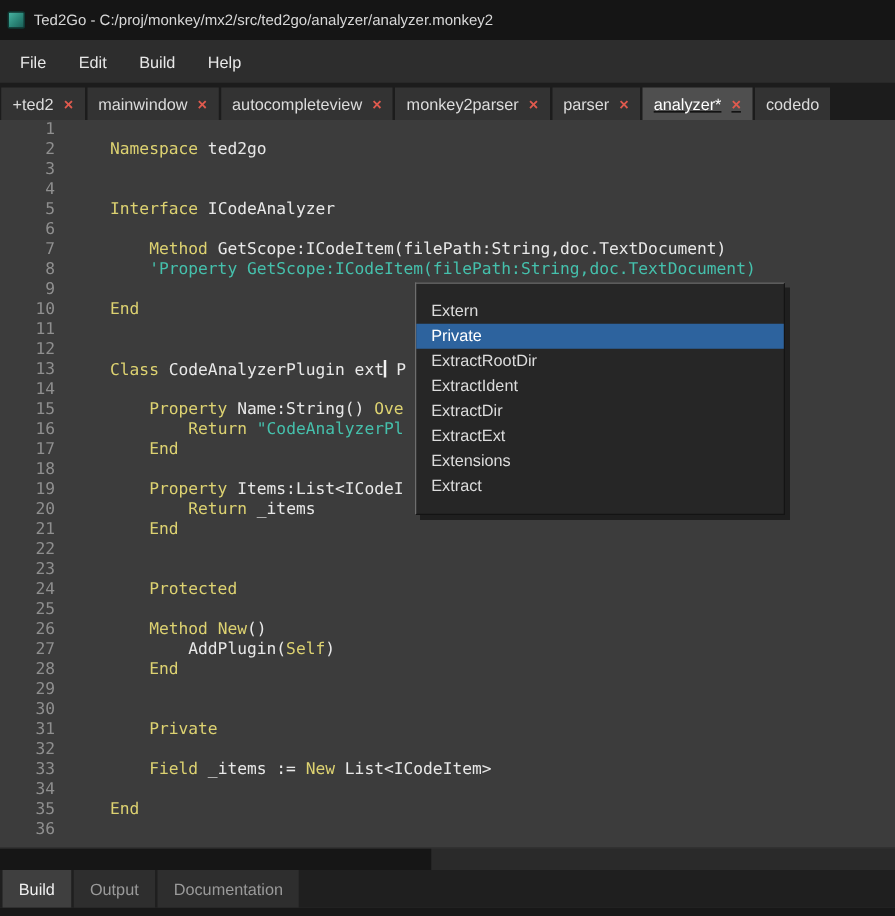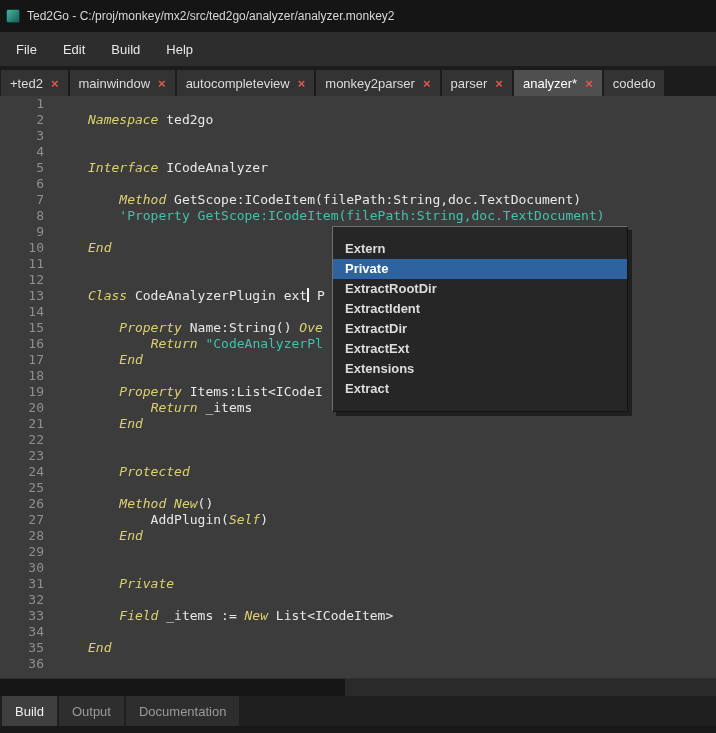--- a/index.html
+++ b/index.html
@@ -19,45 +19,45 @@
               border: 1px solid #0e3b36; }
   .titlebar-title { color: #d8d8d8; font-size: 12px; white-space: nowrap; }
 
   
   .menubar { height: 34px; background: #2d2d2d; display: flex; align-items: center; padding: 0 3px; }
   .menu-item { color: #e8e8e8; font-size: 13px; padding: 6px 13px; cursor: default; }
 
   
   .tabbar { height: 30px; background: #1c1c1c; display: flex; align-items: flex-end; gap: 2px; padding-left: 1px; overflow: hidden; }
   .tab { height: 26px; background: #333333; display: flex; align-items: center; padding: 0 9px; gap: 8px; flex: none; cursor: default; }
-  .tab.active { background: #4f4f4f; }
+  .tab.active { background: #4f4f4f; text-decoration: underline; }
   .tab-label { color: #dcdcdc; font-size: 13px; white-space: nowrap; }
   .tab.active .tab-label { color: #ffffff; }
   .tab-close { color: #e05a4e; font-size: 13px; font-weight: bold; line-height: 1; }
 
   
   .editor { height: 582px; display: flex; background: #3c3c3c; overflow: hidden;
             font-family: "DejaVu Sans Mono", monospace; font-size: 13px; line-height: 16px; }
   .gutter { width: 50px; flex: none; text-align: right; padding-right: 6px; color: #8f8f8f; }
   .code { flex: 1; padding-left: 38px; overflow: hidden; }
   .line-num { height: 16px; }
   .code-line { height: 16px; white-space: pre; }
-  .kw { color: #ddd271; font-style: italic; }
+  .kw { color: #ddd271; }
   .id { color: #e8e8e8; }
   .cm { color: #45c0ac; }
   .st { color: #45c0ac; }
   .cursor { display: inline-block; width: 2px; height: 14px; background: #f2f2f2; vertical-align: -2px; }
 
   
   .autocomplete { position: absolute; left: 332px; top: 226px; width: 296px; z-index: 5;
                   background: #262626; padding: 12px 0;
                   border: 1px solid; border-color: #6e6e6e #141414 #141414 #6e6e6e;
                   box-shadow: 4px 4px 0 rgba(8,8,8,0.55);
                   font-family: "Liberation Sans", sans-serif; }
-  .ac-item { height: 20px; line-height: 20px; padding: 0 12px; color: #dcdcdc; font-size: 13px; white-space: nowrap; cursor: default; font-weight: bold; }
+  .ac-item { height: 20px; line-height: 20px; padding: 0 12px; color: #dcdcdc; font-size: 13px; white-space: nowrap; cursor: default; }
   .ac-item.selected { background: #2d639e; color: #ffffff; }
 
   
   .hscroll { height: 18px; background: #2a2a2a; position: relative; border-top: 1px solid #303030; }
   .hscroll-thumb { position: absolute; left: 0; top: 0; height: 100%; width: 345px; background: #161616; }
 
   
   .bottombar { height: 30px; background: #1f1f1f; display: flex; align-items: stretch; gap: 2px; padding-left: 2px; }
   .btab { display: flex; align-items: center; padding: 0 13px; font-size: 13px; background: #2e2e2e; color: #9a9a9a; cursor: default; }
   .btab.active { background: #3f3f3f; color: #f0f0f0; }

